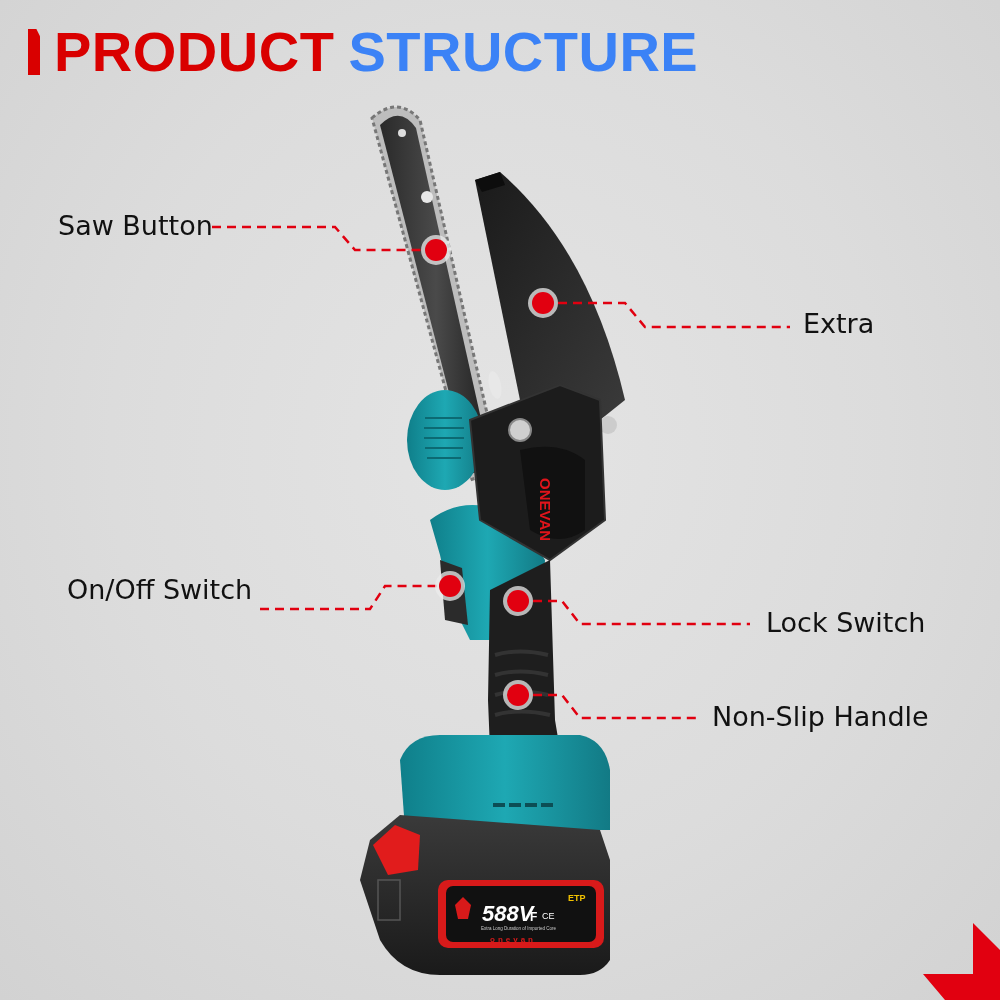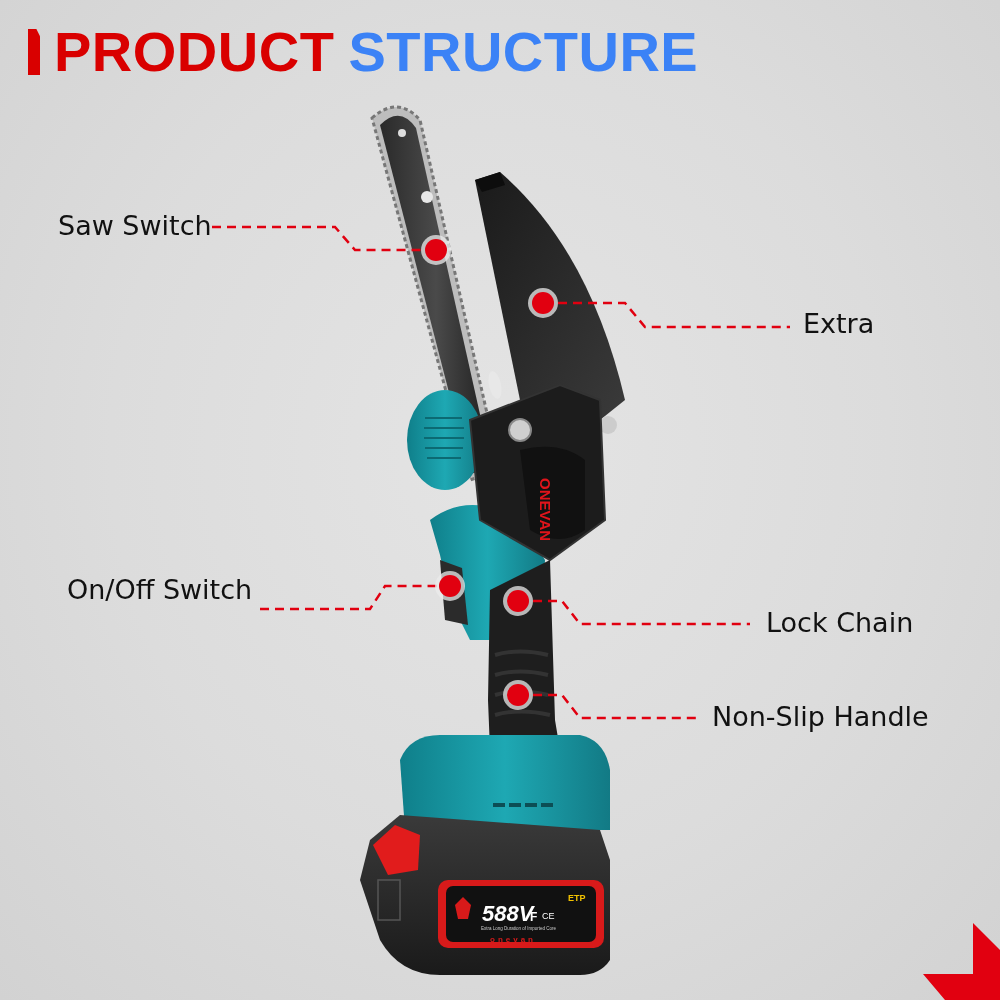--- a/index.html
+++ b/index.html
@@ -135,21 +135,21 @@
     <polyline points="518,695 562,695 580,718 698,718"></polyline>
   </g>
 </svg>
 
 <div class="dot" style="left:436px;top:250px"></div>
 <div class="dot" style="left:543px;top:303px"></div>
 <div class="dot" style="left:450px;top:586px"></div>
 <div class="dot" style="left:518px;top:601px"></div>
 <div class="dot" style="left:518px;top:695px"></div>
 
-<div class="label" style="left:58px;top:212px">Saw Switch</div>
+<div class="label" style="left:58px;top:212px">Saw Button</div>
 <div class="label" style="left:803px;top:310px">Extra</div>
 <div class="label" style="left:67px;top:576px">On/Off Switch</div>
-<div class="label" style="left:766px;top:609px">Lock Chain</div>
+<div class="label" style="left:766px;top:609px">Lock Switch</div>
 <div class="label" style="left:712px;top:703px">Non-Slip Handle</div>
 
 <svg class="corner-mark" viewBox="0 0 80 80">
   <polygon points="73,18 100,45 100,95 45,95 23,69 73,69" fill="#e10010" transform="translate(-20,-15)"></polygon>
 </svg>
 
 </body></html>

